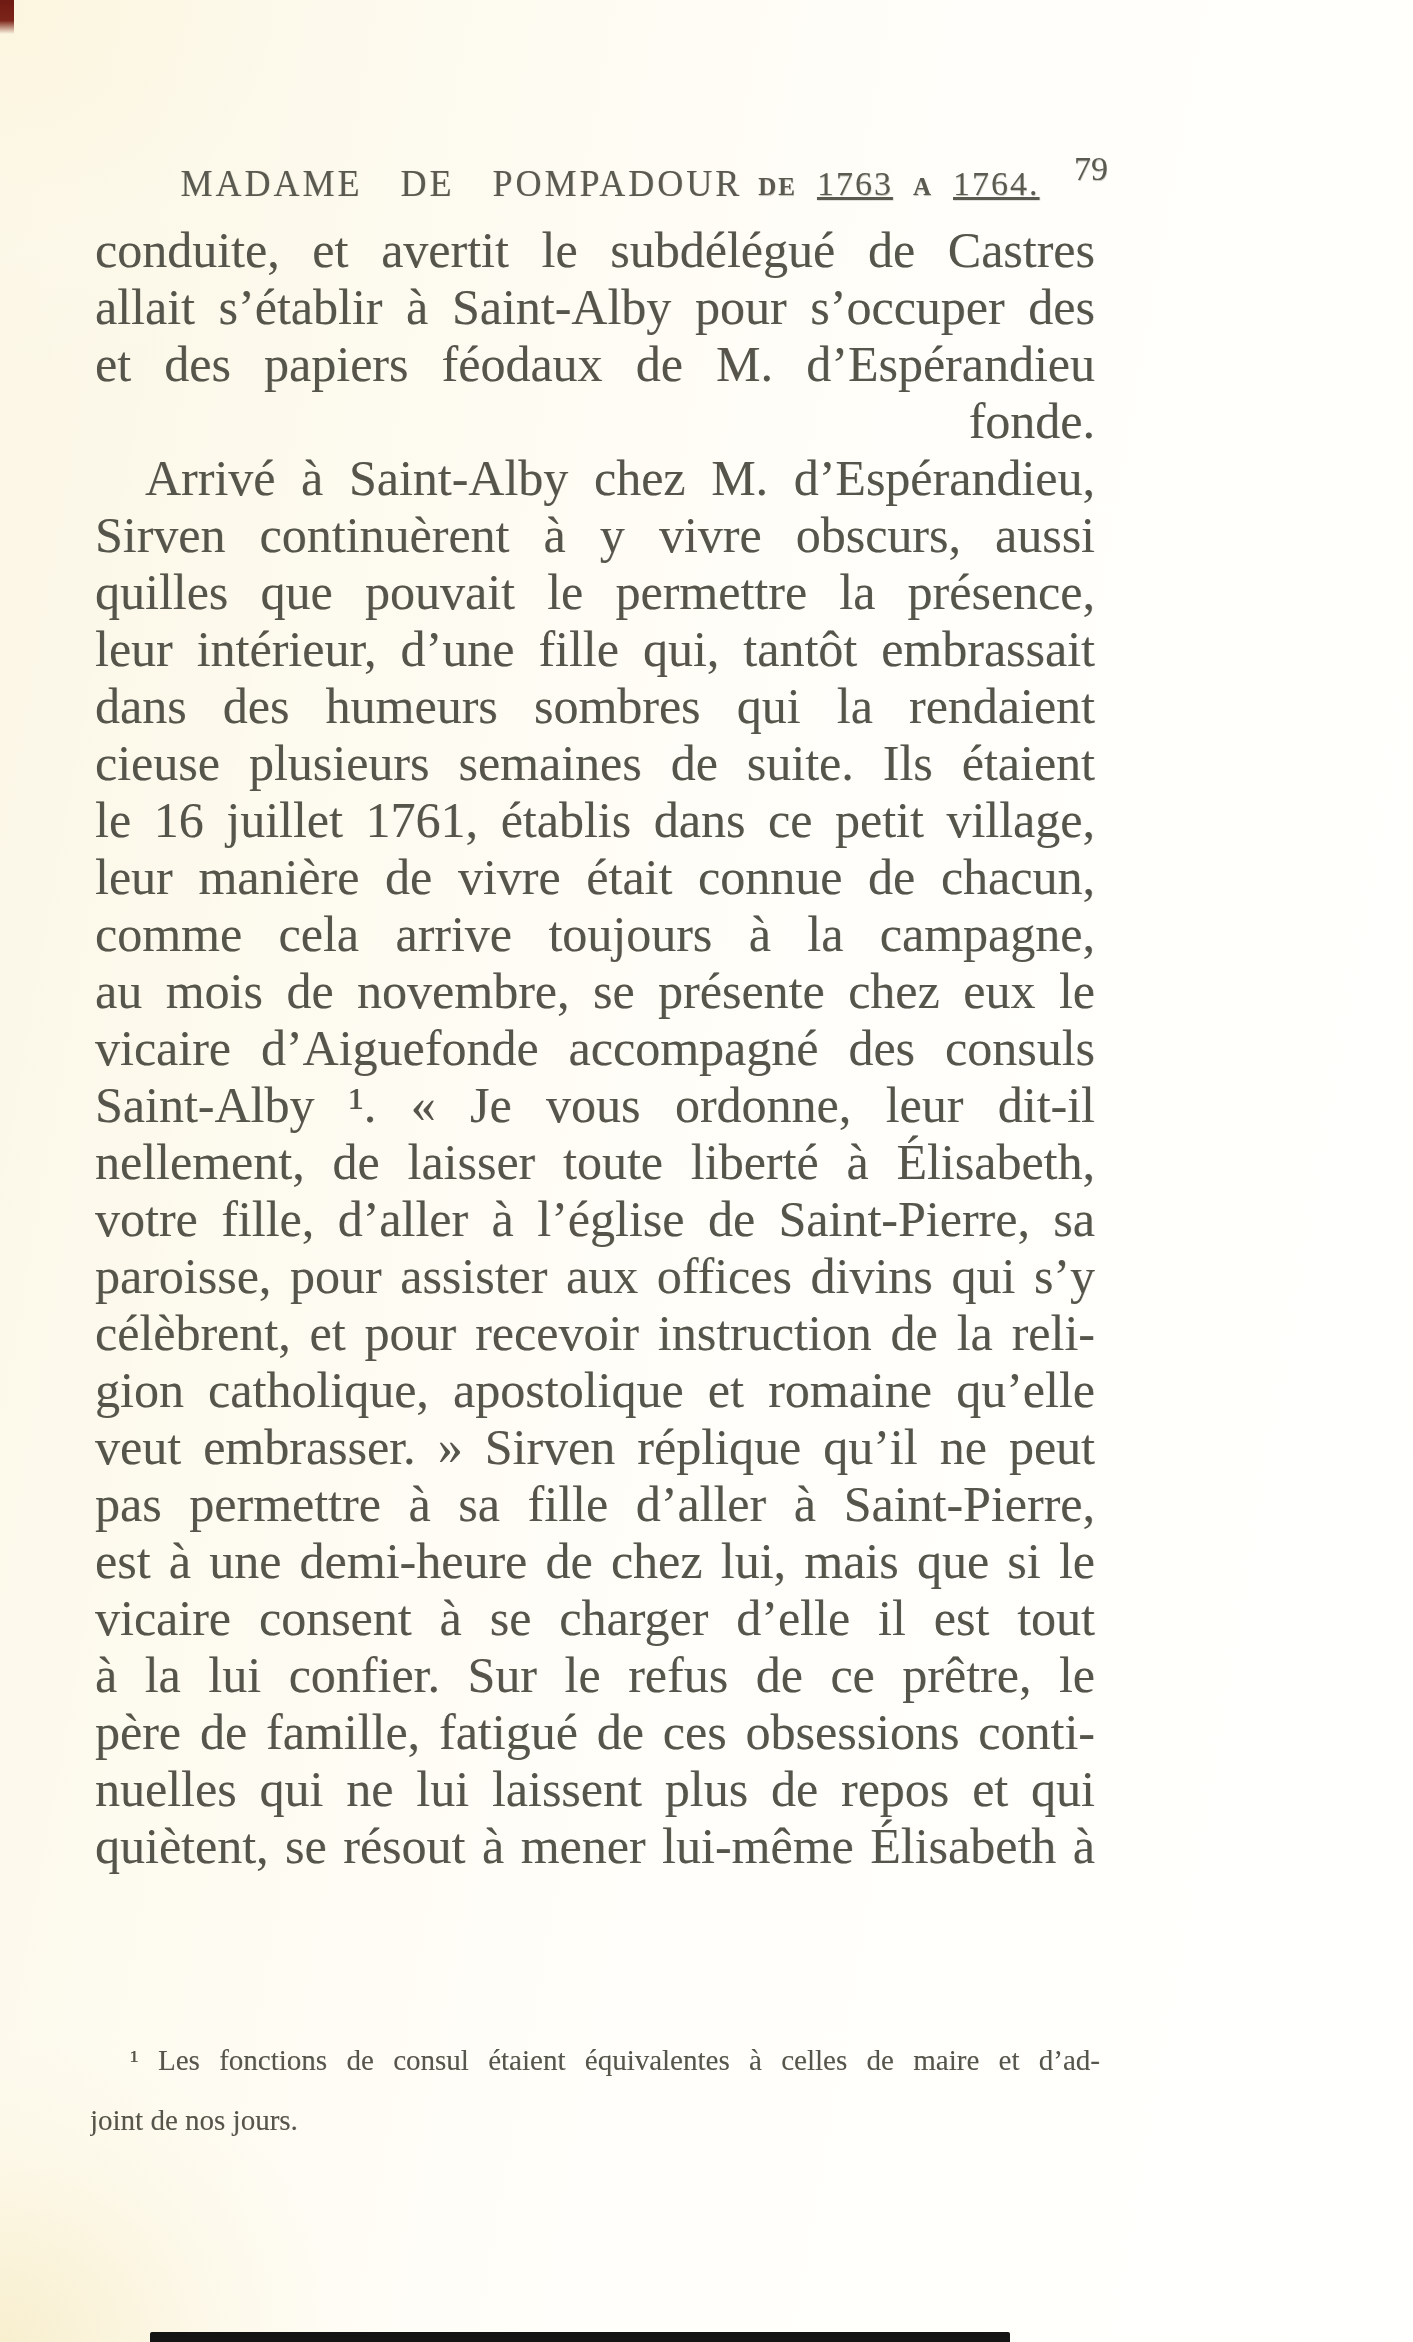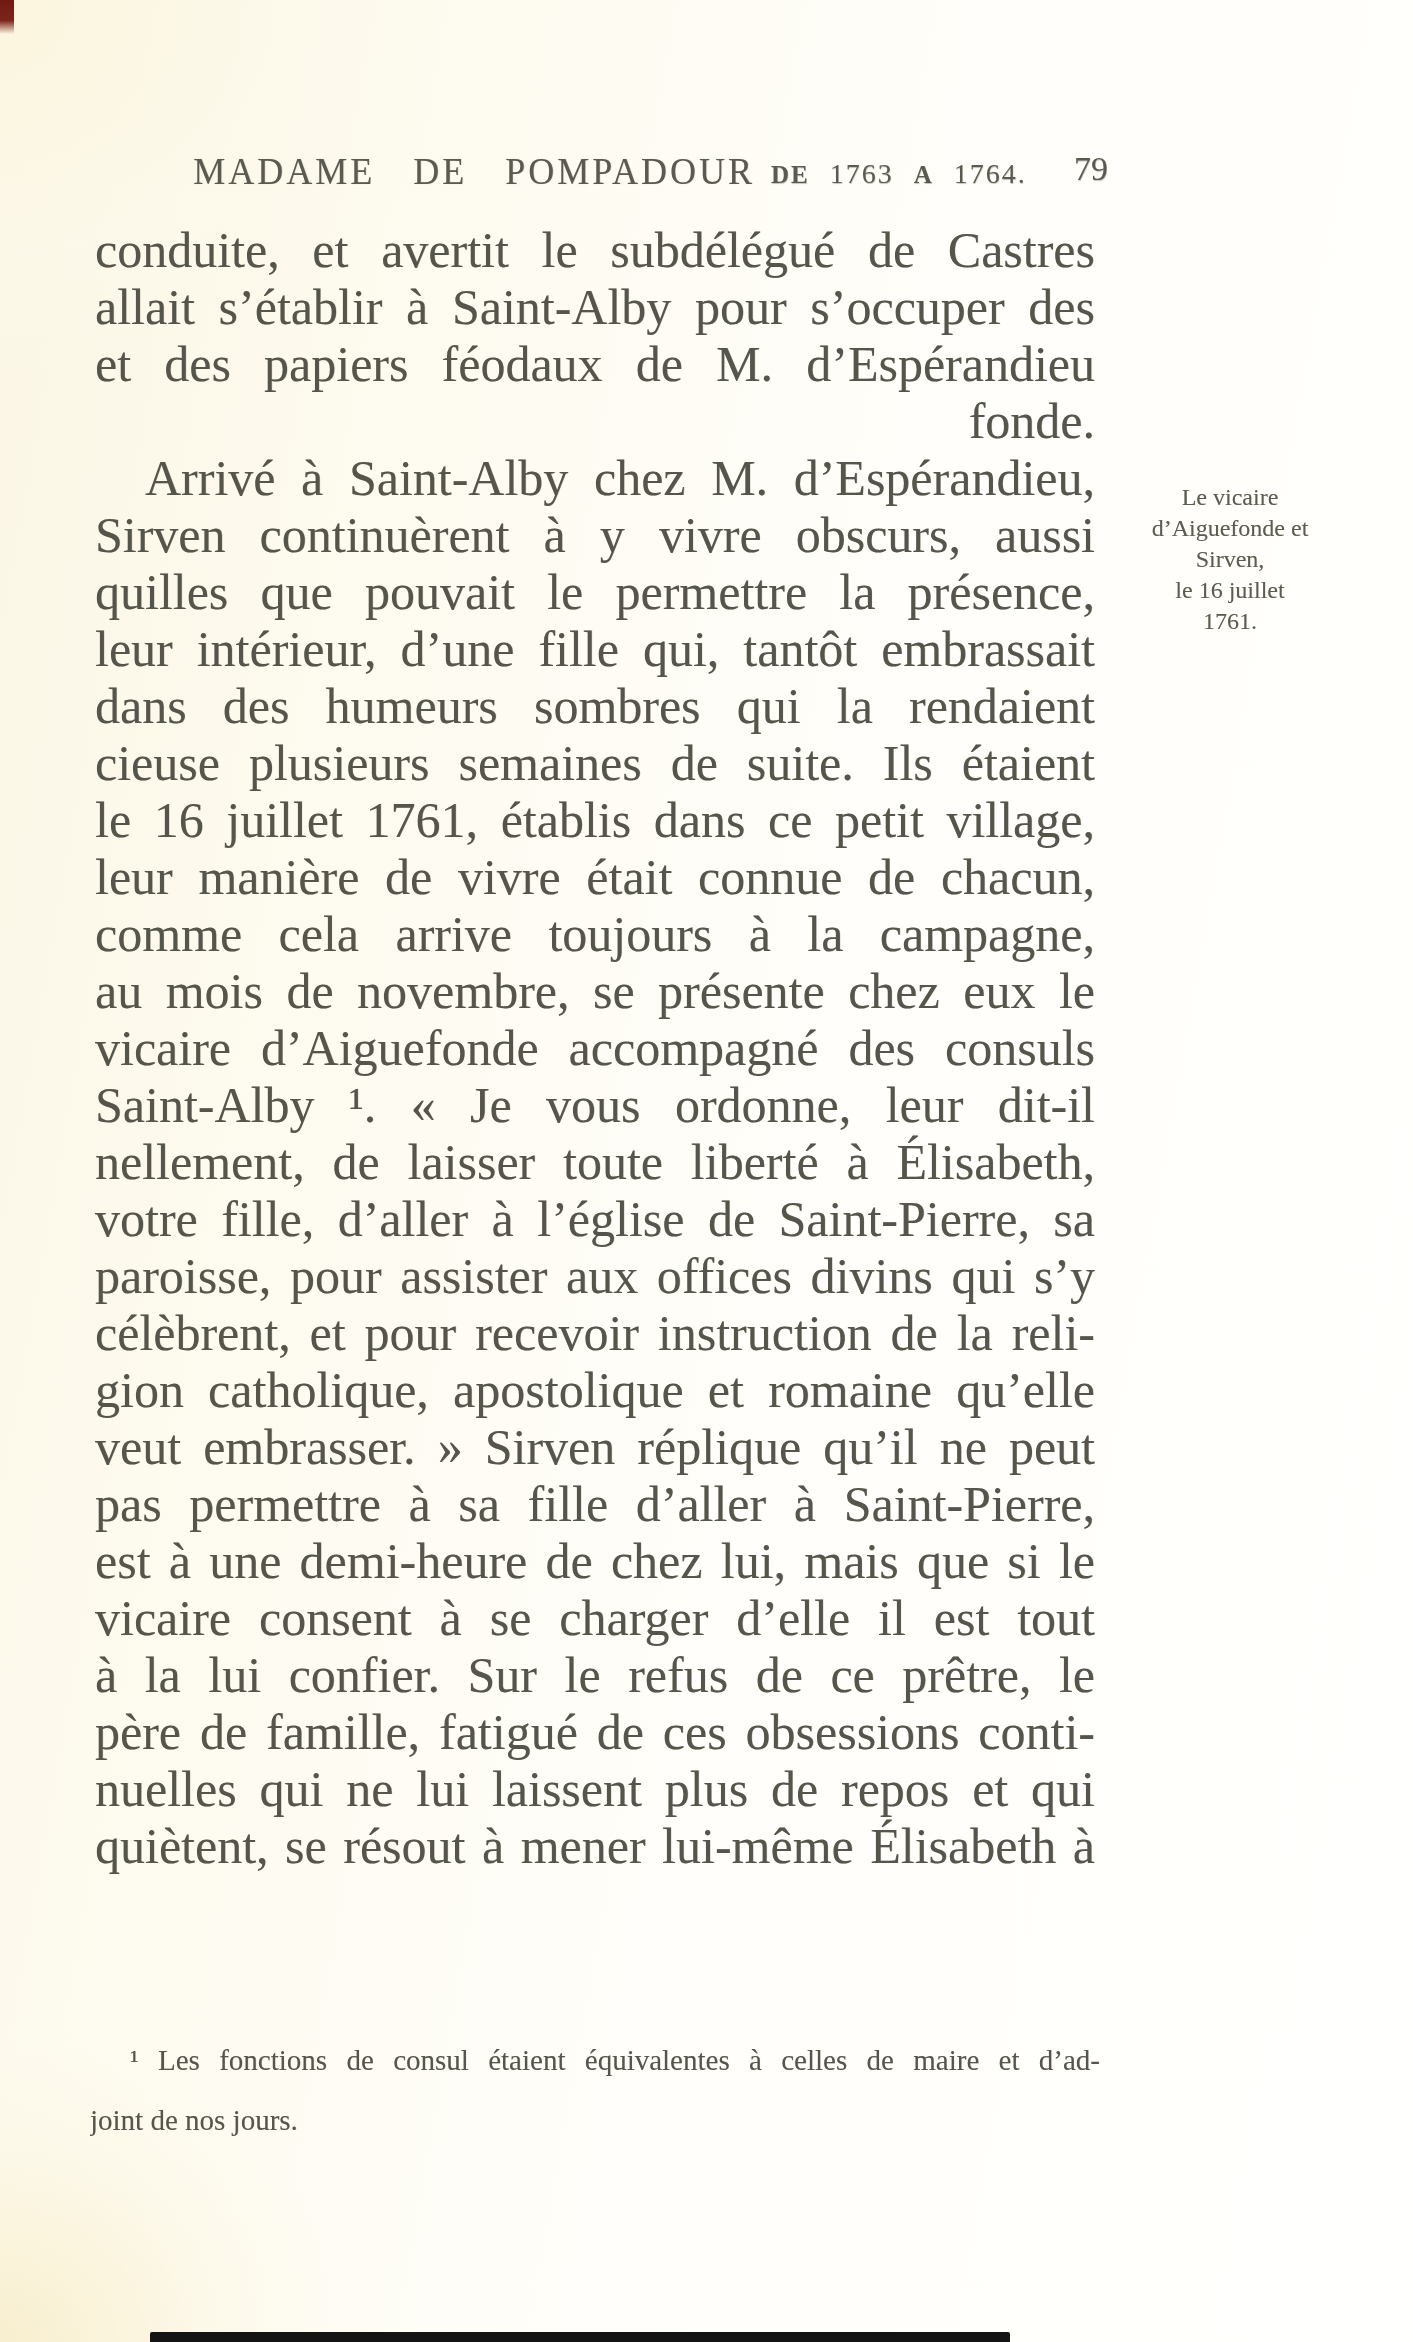--- a/index.html
+++ b/index.html
@@ -25,21 +25,21 @@
   
   .header{
     position:absolute;left:112px;top:150px;width:1000px;height:44px;
     display:flex;justify-content:center;align-items:baseline;
     color:#5b5a50;
     text-shadow:0.5px 0.5px 0.7px rgba(90,88,75,0.35);
     white-space:nowrap;
   }
   .header .big{font-size:36px;letter-spacing:3px;word-spacing:26px;transform:scaleY(1.06);display:inline-block;}
   .header .small{font-size:25px;letter-spacing:2px;margin:0 16px;font-weight:bold;}
-  .header .year{font-size:28px;letter-spacing:2px;margin:8px 4px;}
+  .header .year{font-size:34px;letter-spacing:2px;margin:15px 4px;text-decoration:underline;}
   .pagenum{
     position:absolute;right:4px;top:0;font-size:34px;color:#5b5a50;
   }
   
   .body-text{
     position:absolute;left:95px;top:222px;width:1000px;
     color:#56554b;font-size:50px;
     text-shadow:0.4px 0.4px 0.6px rgba(90,88,75,0.3);
   }
   .line{
@@ -109,27 +109,20 @@
     <div class="line">veut embrasser. » Sirven réplique qu’il ne peut</div>
     <div class="line">pas permettre à sa fille d’aller à Saint-Pierre, qui</div>
     <div class="line">est à une demi-heure de chez lui, mais que si le</div>
     <div class="line">vicaire consent à se charger d’elle il est tout prêt</div>
     <div class="line">à la lui confier. Sur le refus de ce prêtre, le</div>
     <div class="line">père de famille, fatigué de ces obsessions conti-</div>
     <div class="line">nuelles qui ne lui laissent plus de repos et qui l’in-</div>
     <div class="line">quiètent, se résout à mener lui-même Élisabeth à</div>
   </div>
 
-  <div class="sidenote">
-    <div>Le vicaire</div>
-    <div>d’Aiguefonde et</div>
-    <div>Sirven,</div>
-    <div>le 16 juillet</div>
-    <div>1761.</div>
-  </div>
 
   <div class="footnote">
     <div class="fn-line first">¹ Les fonctions de consul étaient équivalentes à celles de maire et d’ad-</div>
     <div class="fn-line last">joint de nos jours.</div>
   </div>
 
   <div class="bottom-bar"></div>
 
 </div>
 

